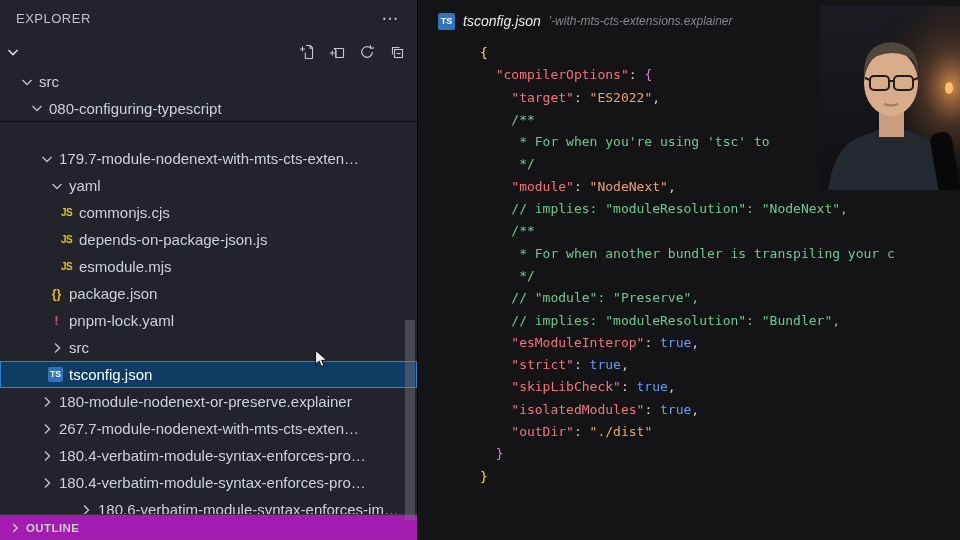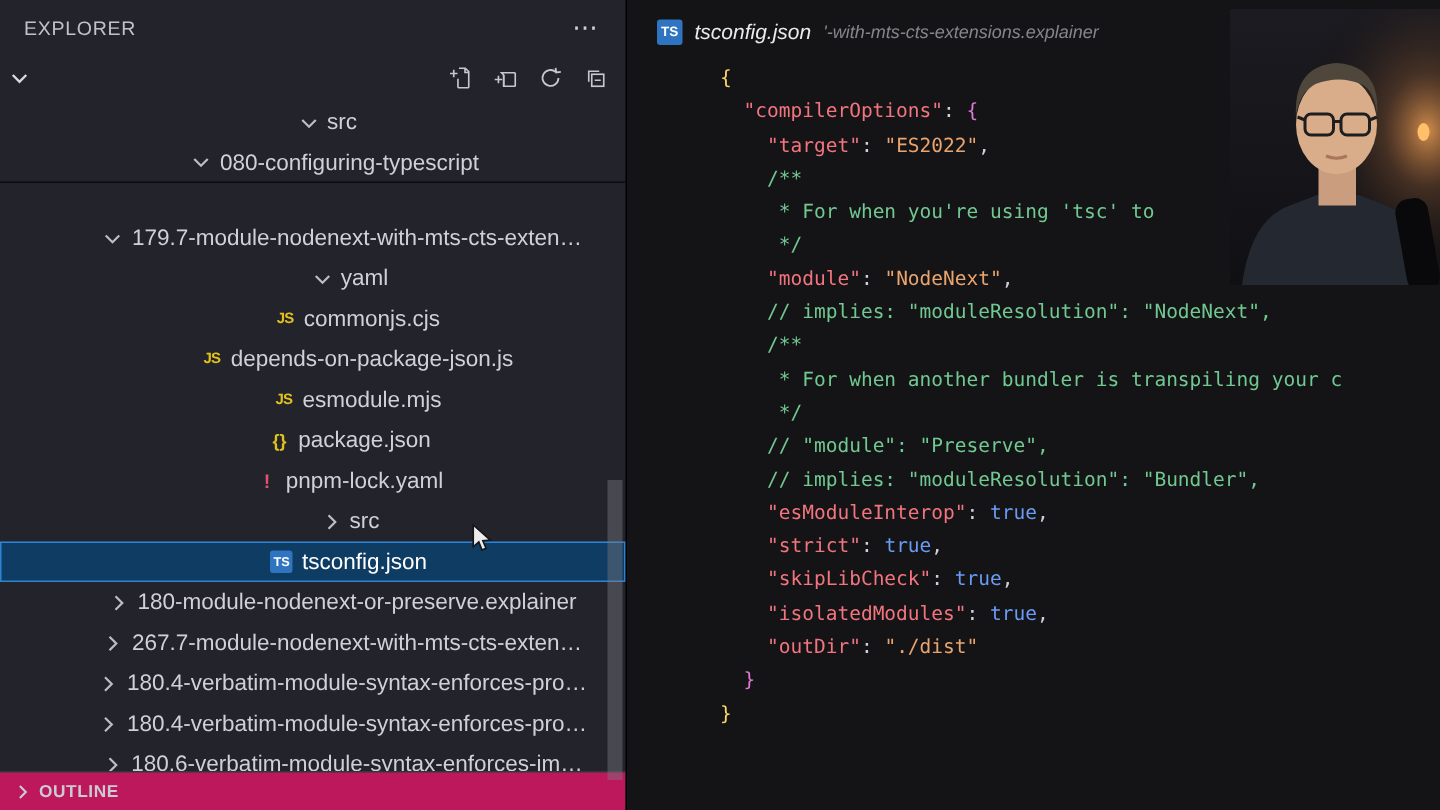--- a/index.html
+++ b/index.html
@@ -11,34 +11,34 @@
   .sidebar { width: 418px; flex: none; height: 100%; background: #22232b; border-right: 1px solid #000; position: relative; overflow: hidden; }
   .sb-header { display: flex; align-items: center; justify-content: space-between; height: 36px; padding: 0 18px 0 16px; color: #bfc3c9; font-size: 13px; letter-spacing: .5px; text-align: right; }
   .more { font-size: 17px; color: #cfd2d6; cursor: pointer; line-height: 1; }
   .section-row { display: flex; align-items: center; height: 32px; padding: 0 12px 0 4px; color: #e7e9ed; font-weight: 700; font-size: 14.5px; }
   .section-row .chev { margin-right: 2px; }
   .section-actions { margin-left: auto; display: flex; gap: 14px; align-items: center; }
   .aicon { width: 16px; height: 16px; cursor: pointer; display: block; }
   .aicon svg { display: block; }
 
   .tree { position: relative; }
-  .tree-row { display: flex; align-items: center; height: 27px; font-size: 15px; color: #ced2d8; cursor: pointer; white-space: nowrap; overflow: hidden; position: relative; justify-content: center; }
+  .tree-row { display: flex; align-items: center; height: 27px; font-size: 15px; color: #ced2d8; cursor: pointer; white-space: nowrap; overflow: hidden; position: relative; }
   .tree-row.selected { background: #0e3c63; outline: 1px solid #2f83d6; outline-offset: -1px; color: #fff; }
   .tree-row.sticky-sep { border-bottom: 1px solid #0b0b10; }
   .tree-row.gap-top { margin-top: 23px; }
   .chev { width: 17px; height: 16px; flex: none; display: flex; align-items: center; justify-content: center; }
   .chev.expanded svg { transform: rotate(90deg); }
   .ficon { width: 17px; flex: none; text-align: center; font-weight: 700; font-size: 10px; font-family: "Liberation Sans", sans-serif; }
   .f-js { color: #e2c11c; letter-spacing: -.5px; }
   .f-json { color: #e2c11c; font-size: 12px; }
   .f-yaml { color: #e0536e; font-size: 13px; }
   .f-ts { background: #2f74c0; color: #fff; font-size: 8.5px; width: 15px; height: 15px; line-height: 15px; border-radius: 2px; margin-right: 2px; }
   .tlabel { margin-left: 4px; }
 
-  .outline-bar { position: absolute; left: 0; right: 0; bottom: 0; height: 26px; border-top: 1px solid #33343c; display: flex; align-items: center; gap: 3px; padding-left: 6px; background: #be185d; color: #c9cdd3; font-size: 11.5px; font-weight: 700; letter-spacing: .4px; cursor: pointer; }
+  .outline-bar { position: absolute; left: 0; right: 0; bottom: 0; height: 26px; border-top: 1px solid #33343c; display: flex; align-items: center; gap: 3px; padding-left: 6px; background: #a21caf; color: #c9cdd3; font-size: 11.5px; font-weight: 700; letter-spacing: .4px; cursor: pointer; }
   .sb-scrollbar { position: absolute; right: 2px; top: 320px; width: 10px; height: 200px; background: rgba(125,125,130,.42); cursor: grab; }
 
   
   .editor { flex: 1; position: relative; background: #141416; overflow: hidden; }
   .tabbar { height: 42px; display: flex; align-items: center; padding-left: 20px; gap: 8px; cursor: pointer; }
   .ts-chip { width: 17px; height: 17px; border-radius: 2px; background: #2f74c0; color: #fff; font-size: 9px; font-weight: 700; display: flex; align-items: center; justify-content: center; flex: none; }
   .tab-filename { font-style: italic; font-size: 14px; color: #eaeaec; }
   .tab-desc { font-style: italic; font-size: 12px; color: #85868c; white-space: nowrap; overflow: hidden; }
   .code { font-family: "DejaVu Sans Mono", monospace; font-size: 13px; line-height: 22.3px; padding-left: 62px; white-space: pre; }
   .code-line { height: 22.3px; }
@@ -188,21 +188,21 @@
           <span class="tlabel">180.4-verbatim-module-syntax-enforces-pro…</span>
         </div>
         <div class="tree-row" style="padding-left: 38px;">
           <span class="chev">
             <svg viewBox="0 0 16 16" width="16" height="16">
               <path d="M6 3.5l4.5 4.5L6 12.5" fill="none" stroke="#b9bdc3" stroke-width="1.5"></path>
             </svg>
           </span>
           <span class="tlabel">180.4-verbatim-module-syntax-enforces-pro…</span>
         </div>
-        <div class="tree-row" style="padding-left: 38px;">
+        <div class="tree-row" style="padding-left: 38px; margin-left: 39px;">
           <span class="chev">
             <svg viewBox="0 0 16 16" width="16" height="16">
               <path d="M6 3.5l4.5 4.5L6 12.5" fill="none" stroke="#b9bdc3" stroke-width="1.5"></path>
             </svg>
           </span>
           <span class="tlabel">180.6-verbatim-module-syntax-enforces-im…</span>
         </div>
       </div>
 
     <div class="outline-bar">

